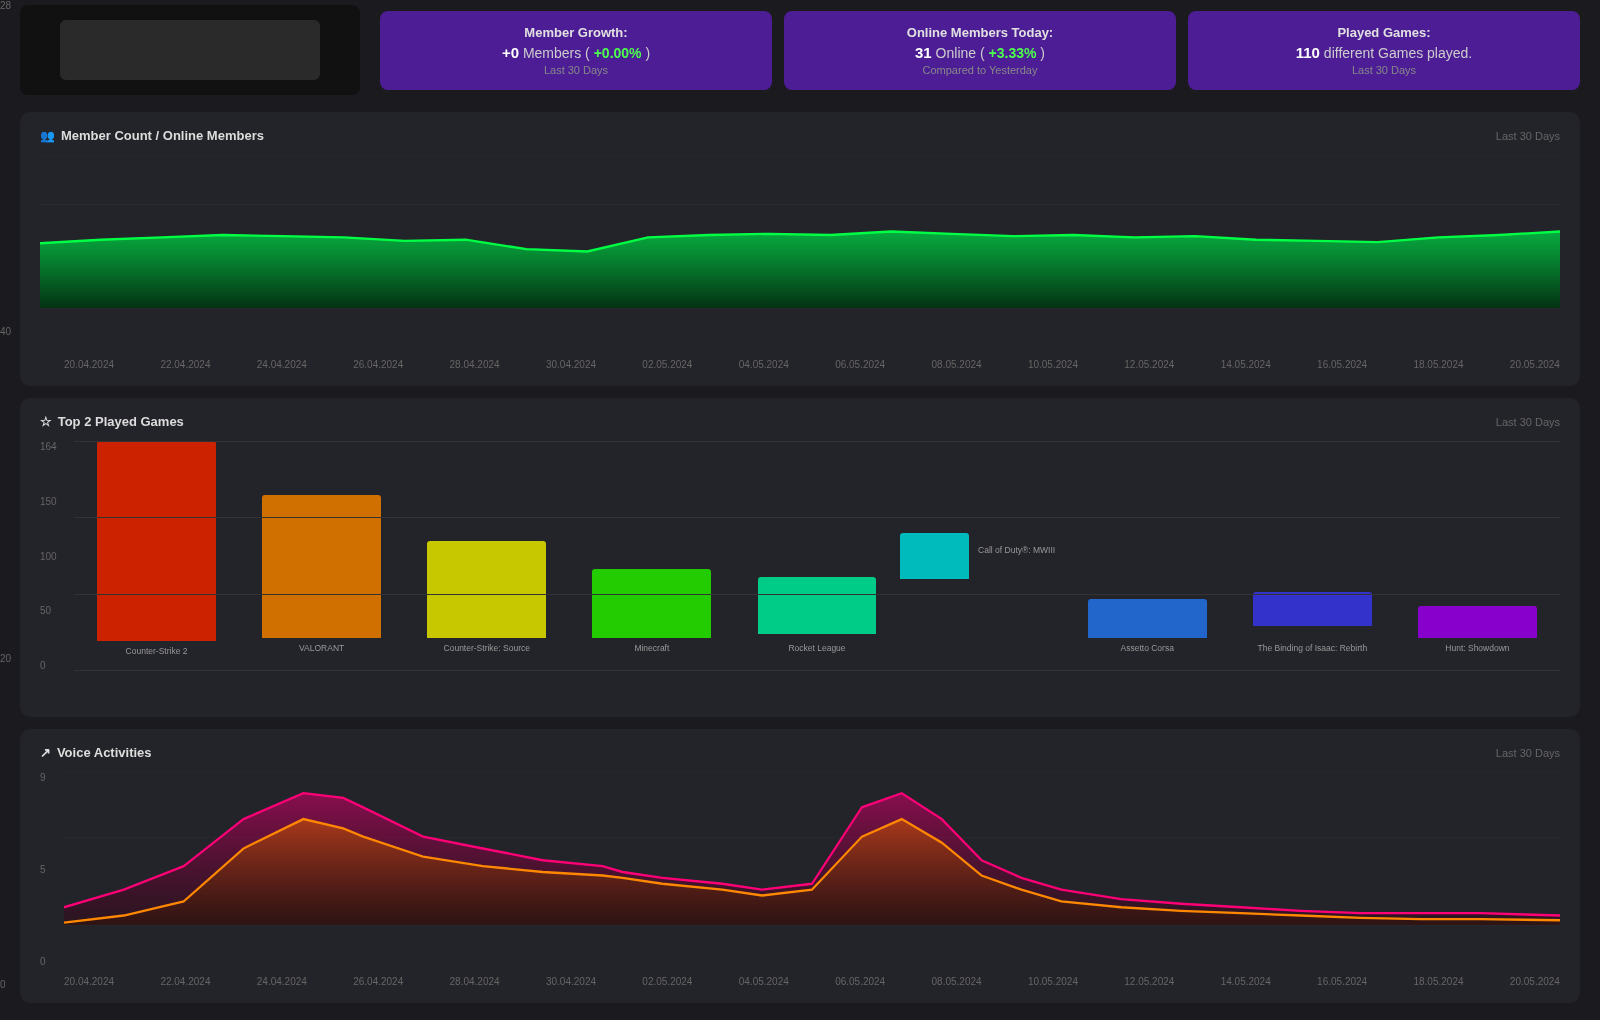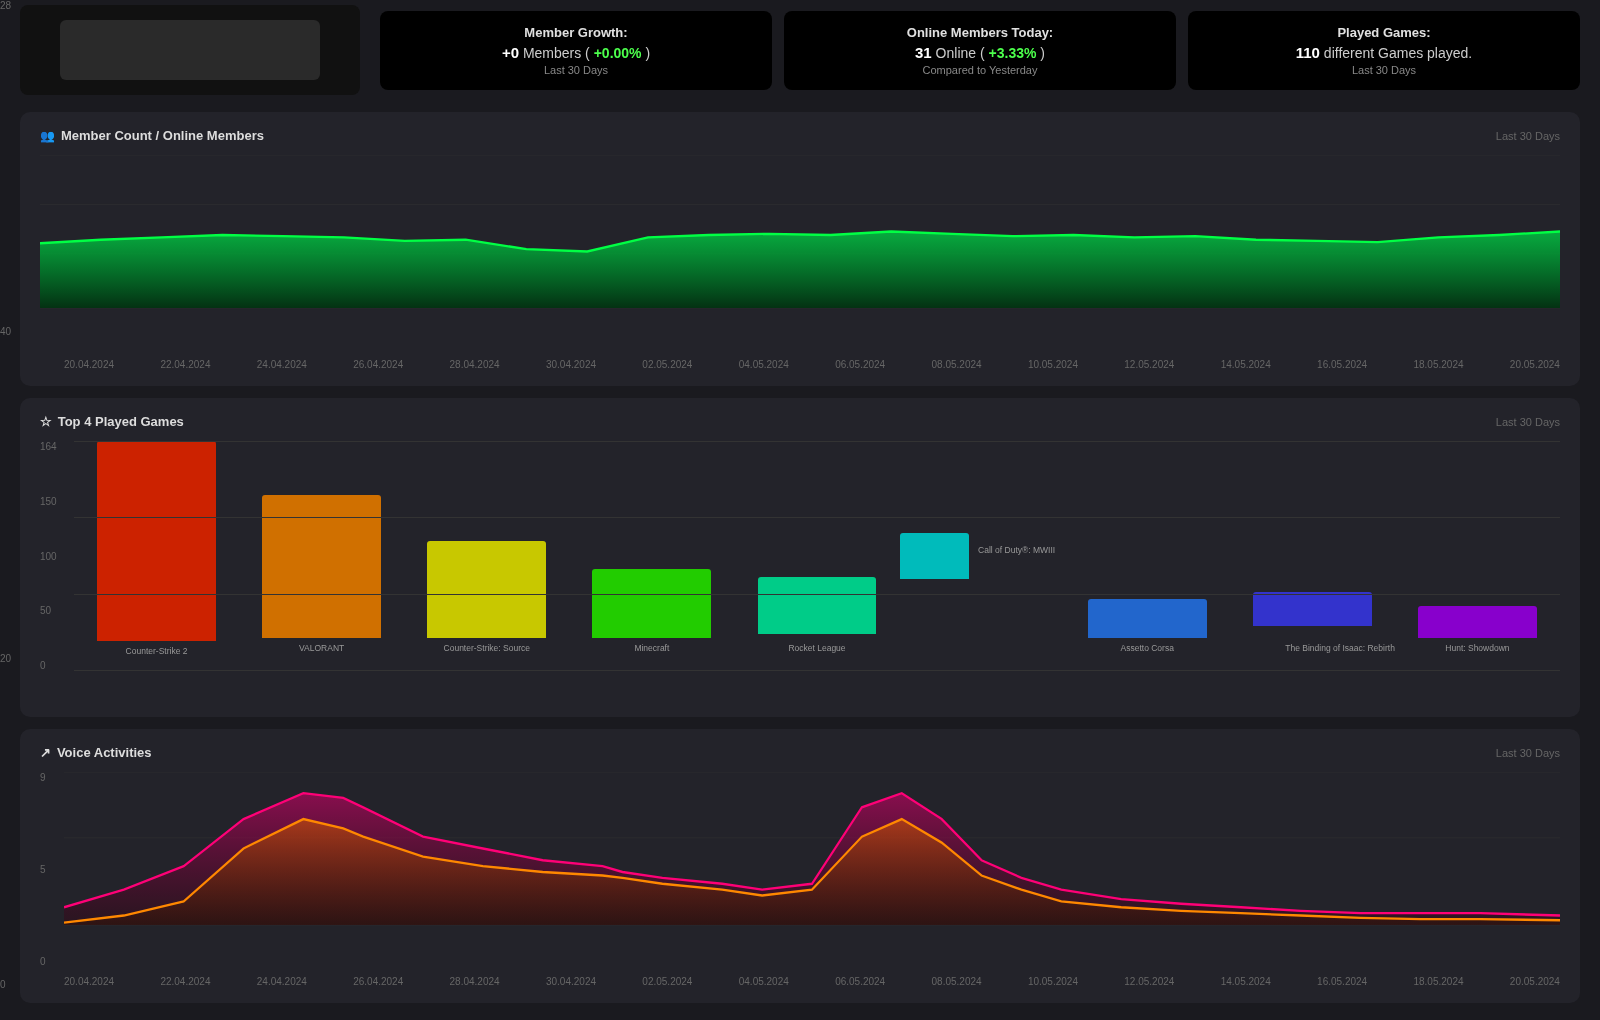--- a/index.html
+++ b/index.html
@@ -35,21 +35,21 @@
       border-radius: 6px;
     }
     .stat-cards {
       display: flex;
       flex: 1;
       gap: 12px;
       padding-left: 20px;
     }
     .stat-card {
       flex: 1;
-      background: #000000;
+      background: #4c1d95;
       border-radius: 8px;
       padding: 14px 20px;
       text-align: center;
     }
     .stat-card .stat-title {
       font-size: 13px;
       font-weight: 700;
       color: #e0e0e0;
       margin-bottom: 4px;
     }
@@ -313,21 +313,21 @@
         <span>20.05.2024</span>
       </div>
     </div>
   </div>
 </div>
 
 <div class="panel">
   <div class="panel-header">
     <div class="panel-title">
       <span class="icon-star"></span>
-      <span>Top 4 Played Games</span>
+      <span>Top 2 Played Games</span>
     </div>
     <div class="panel-period">Last 30 Days</div>
   </div>
   <div style="display:flex; gap:4px; height: 260px;">
 
     <div style="display:flex; flex-direction:column; justify-content:space-between; font-size:10px; color:#666; padding-bottom:30px; width:30px;">
       <span>164</span>
       <span>150</span>
       <span>100</span>
       <span>50</span>
@@ -365,21 +365,21 @@
         <div class="bar-group" style="flex: 1 1 0%; display: flex; flex-direction: row; align-items: center; justify-content: flex-end; height: 100%;">
           <div class="bar" style="width: 72%; height: 20%; background-color: rgb(0, 187, 187); border-radius: 3px 3px 0px 0px;"></div>
           <div class="bar-label" style="font-size: 8.5px; color: rgb(153, 153, 153); text-align: center; margin-top: 5px; height: 28px; overflow: hidden; line-height: 1.2;">Call of Duty®: MWIII</div>
         </div>
         <div class="bar-group" style="flex: 1 1 0%; display: flex; flex-direction: column; align-items: center; justify-content: flex-end; height: 100%;">
           <div class="bar" style="width: 72%; height: 17%; background-color: rgb(34, 102, 204); border-radius: 3px 3px 0px 0px;"></div>
           <div class="bar-label" style="font-size: 8.5px; color: rgb(153, 153, 153); text-align: center; margin-top: 5px; height: 28px; overflow: hidden; line-height: 1.2;">Assetto Corsa</div>
         </div>
         <div class="bar-group" style="flex: 1 1 0%; display: flex; flex-direction: column; align-items: center; justify-content: flex-end; height: 100%;">
           <div class="bar" style="width: 72%; height: 15%; background-color: rgb(51, 51, 204); border-radius: 3px 3px 0px 0px;"></div>
-          <div class="bar-label" style="font-size: 8.5px; color: rgb(153, 153, 153); text-align: right; margin-top: 17px; height: 28px; overflow: hidden; line-height: 1.2;">The Binding of Isaac: Rebirth</div>
+          <div class="bar-label" style="font-size: 8.5px; color: rgb(153, 153, 153); text-align: center; margin-top: 17px; height: 28px; overflow: hidden; line-height: 1.2;">The Binding of Isaac: Rebirth</div>
         </div>
         <div class="bar-group" style="flex: 1 1 0%; display: flex; flex-direction: column; align-items: center; justify-content: flex-end; height: 100%;">
           <div class="bar" style="width: 72%; height: 14%; background-color: rgb(136, 0, 204); border-radius: 3px 3px 0px 0px;"></div>
           <div class="bar-label" style="font-size: 8.5px; color: rgb(153, 153, 153); text-align: center; margin-top: 5px; height: 28px; overflow: hidden; line-height: 1.2;">Hunt: Showdown</div>
         </div>
       </div>
   </div>
 </div>
 
 <div class="panel">

